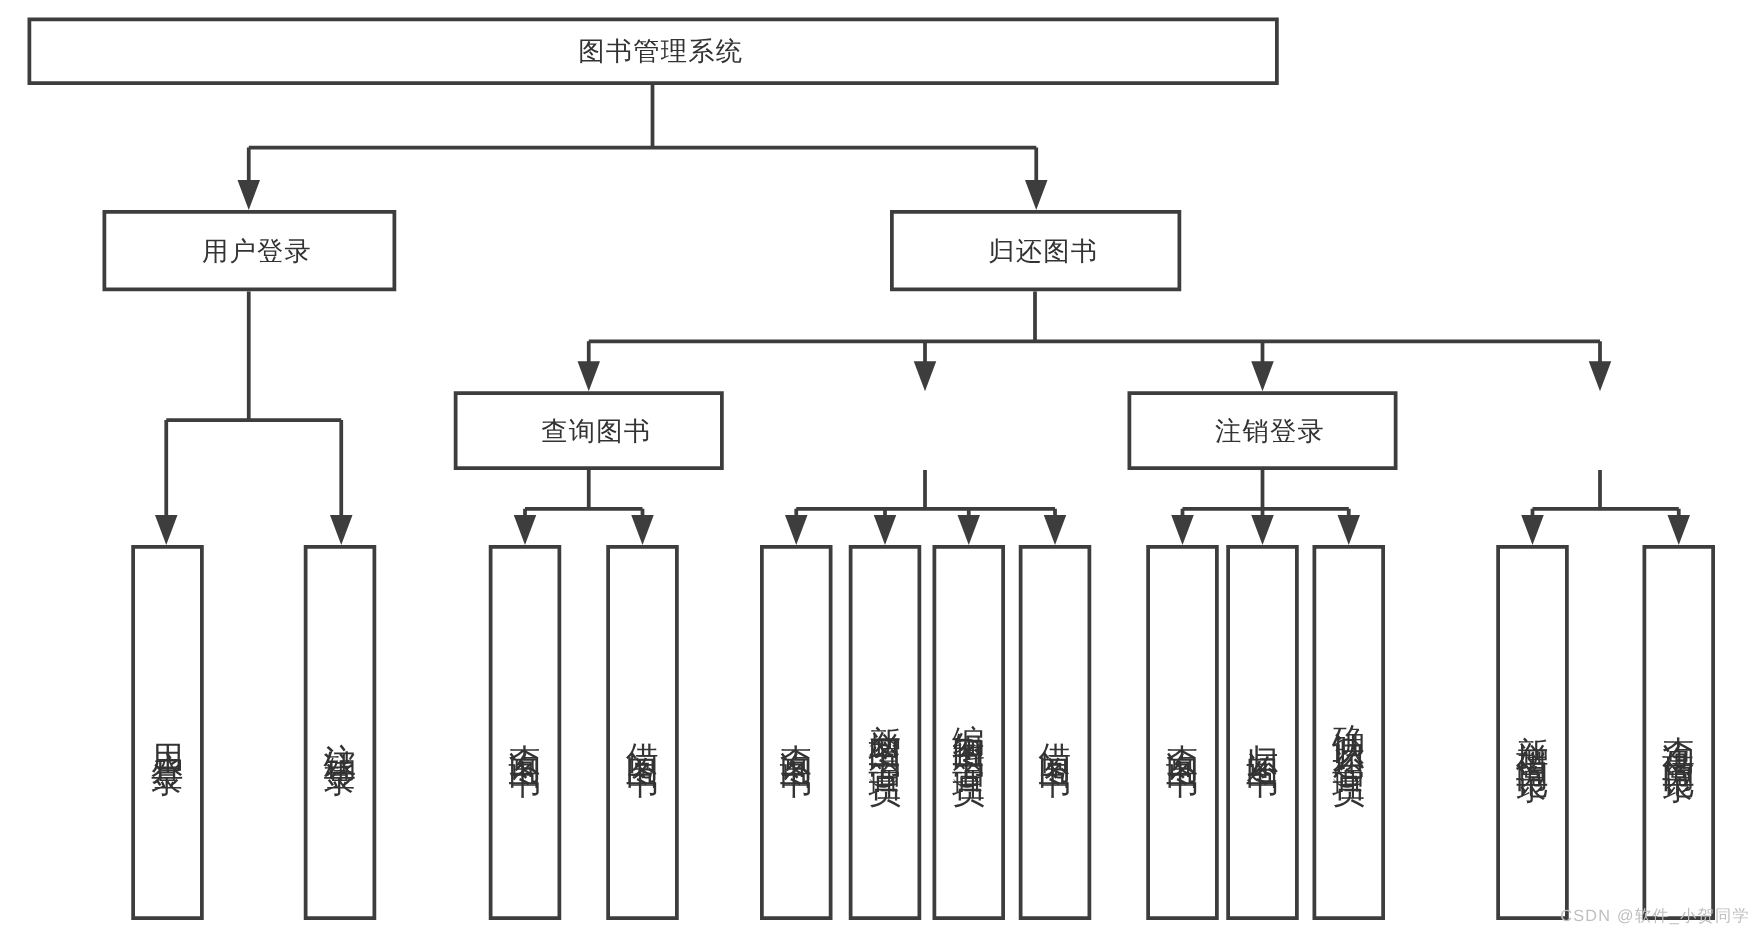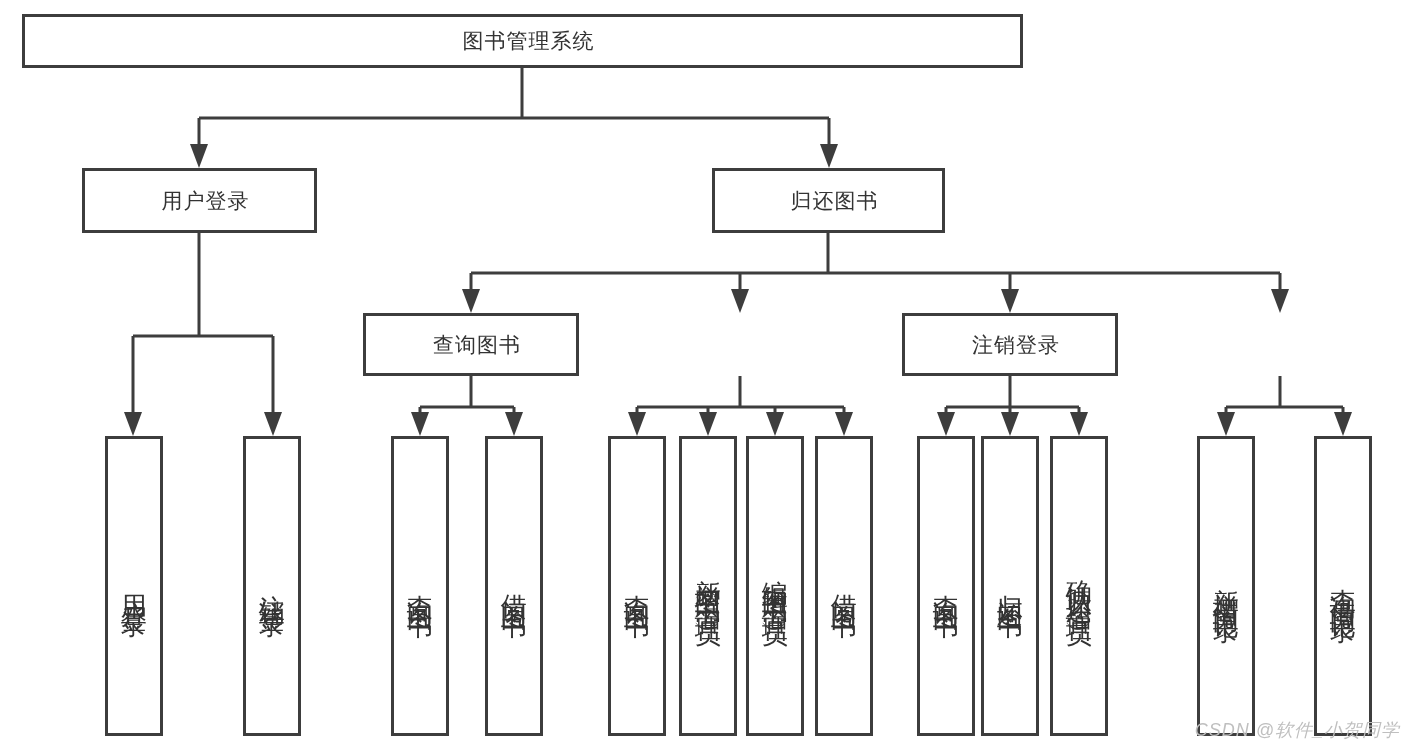--- a/index.html
+++ b/index.html
@@ -40,24 +40,23 @@
     text-orientation: mixed;
     font-size: 26px;
     letter-spacing: 6px;
     line-height: 1.1;
     white-space: nowrap;
   }
   .watermark {
     position: absolute;
     right: 5px;
     bottom: 5px;
-    font-size: 18px;
+    font-size: 13px;
     color: #bfbfbf;
     letter-spacing: 1px;
-    font-style: italic;
   }
 </style>
 </head>
 <body>
 
 <div class="stage">
 
   <svg class="connectors" viewBox="0 0 1405 747" xmlns="http://www.w3.org/2000/svg">
     <path fill="none" stroke="#3d3d3d" stroke-width="3" d="
       M522 68 V118 M199 118 H829 M199 118 V146 M829 118 V146

